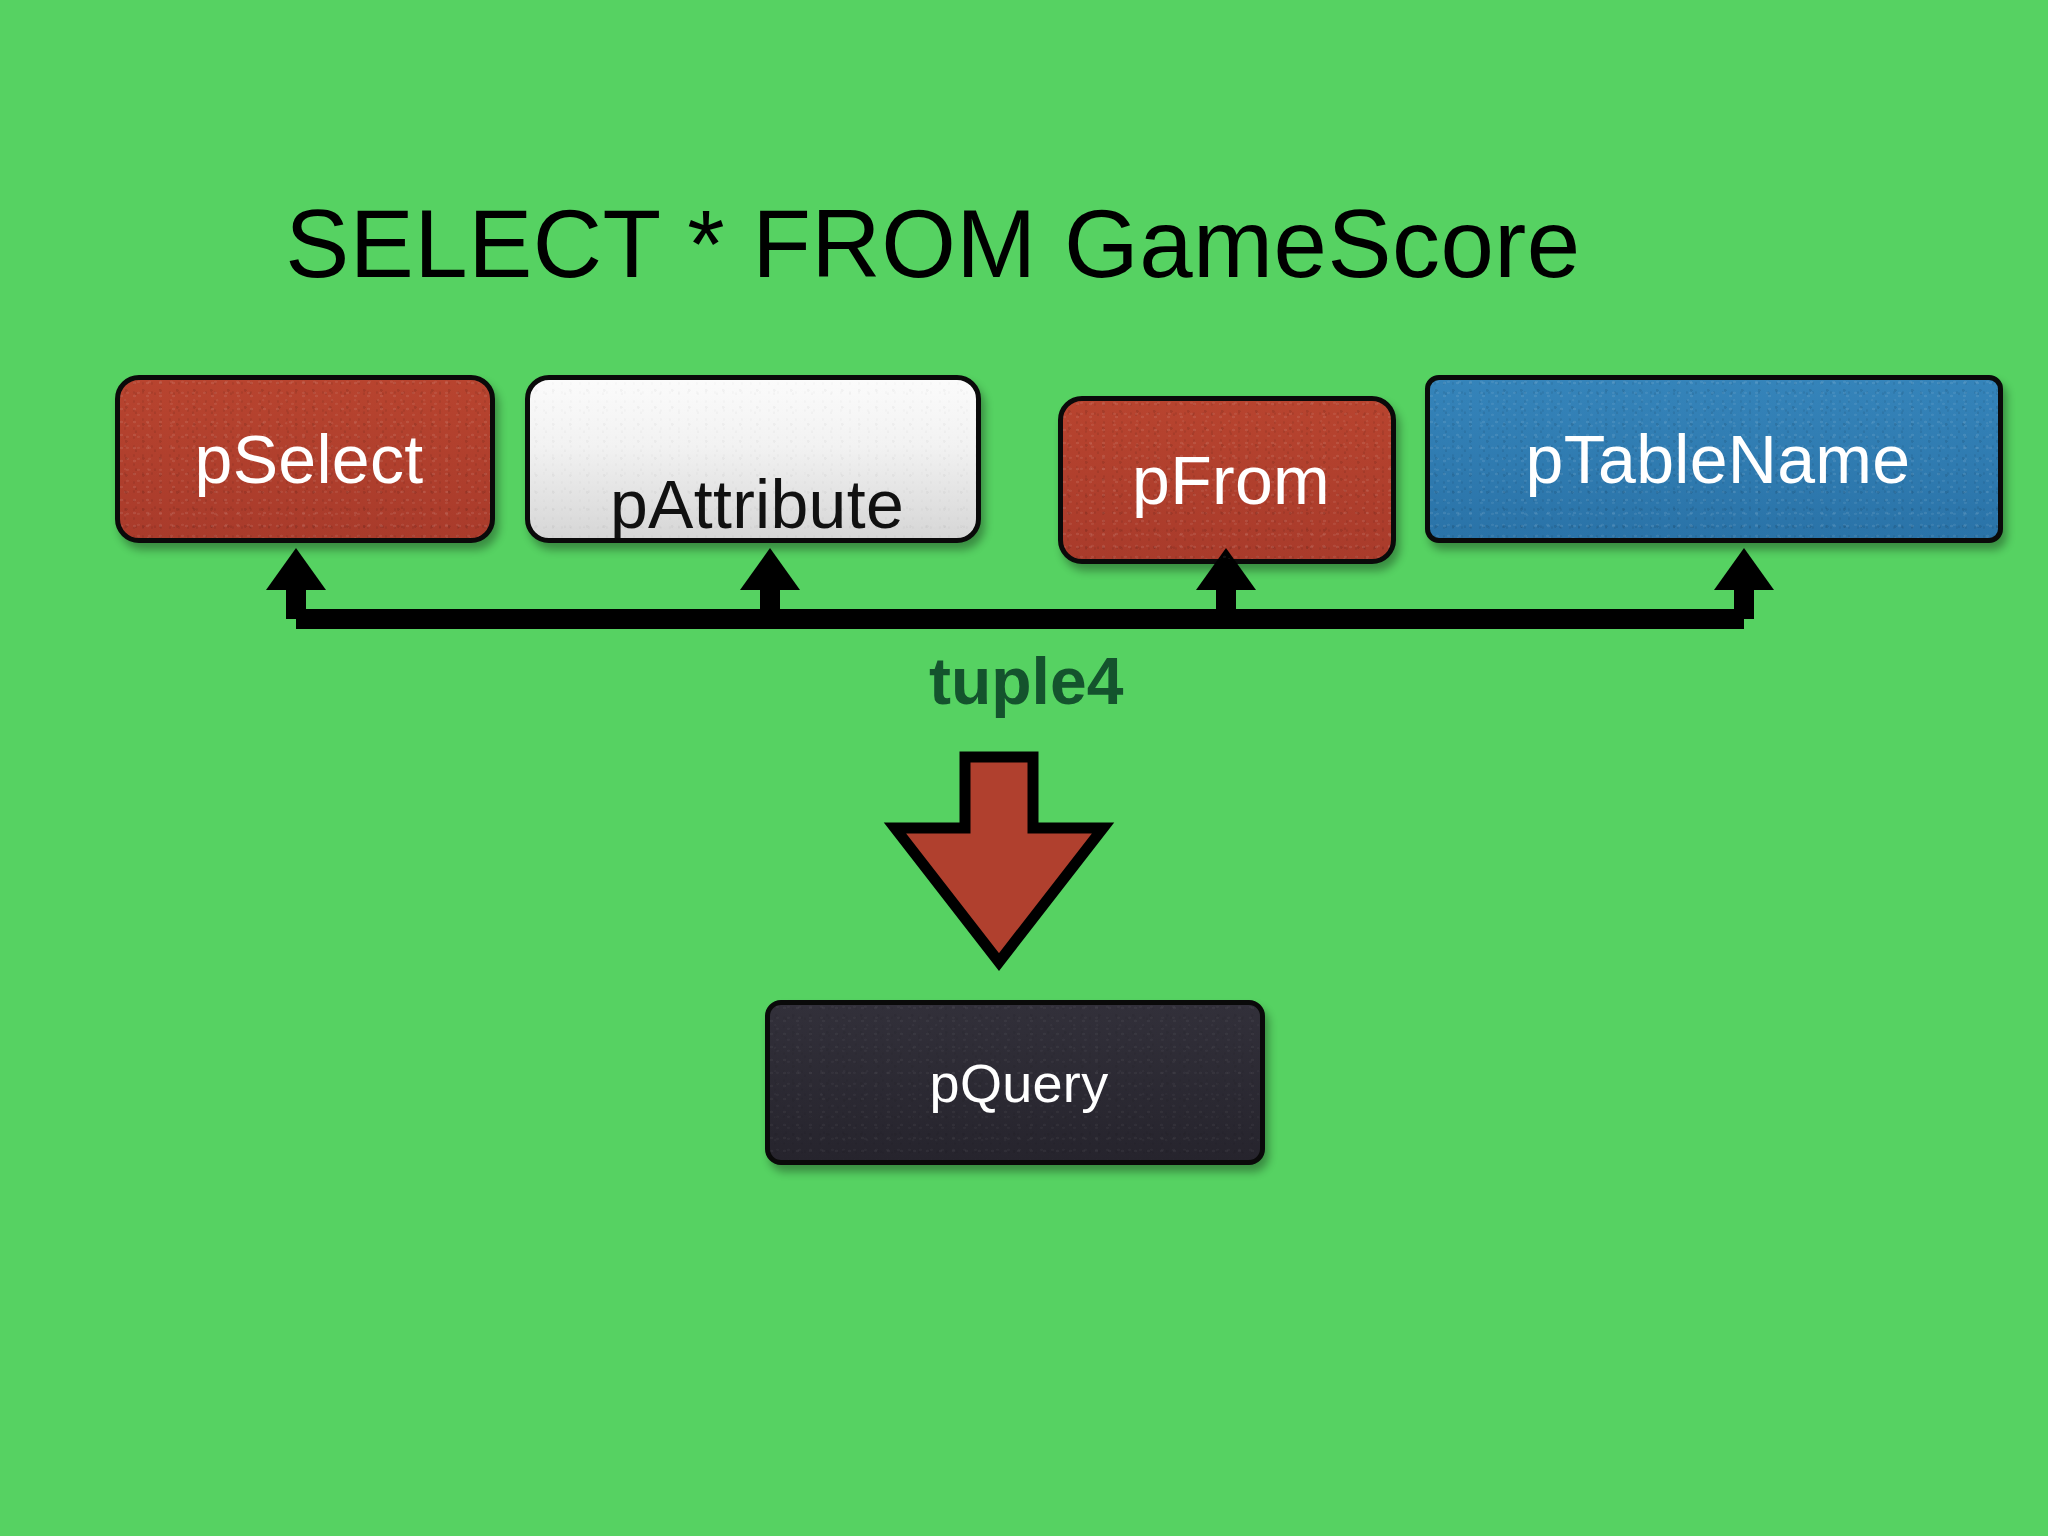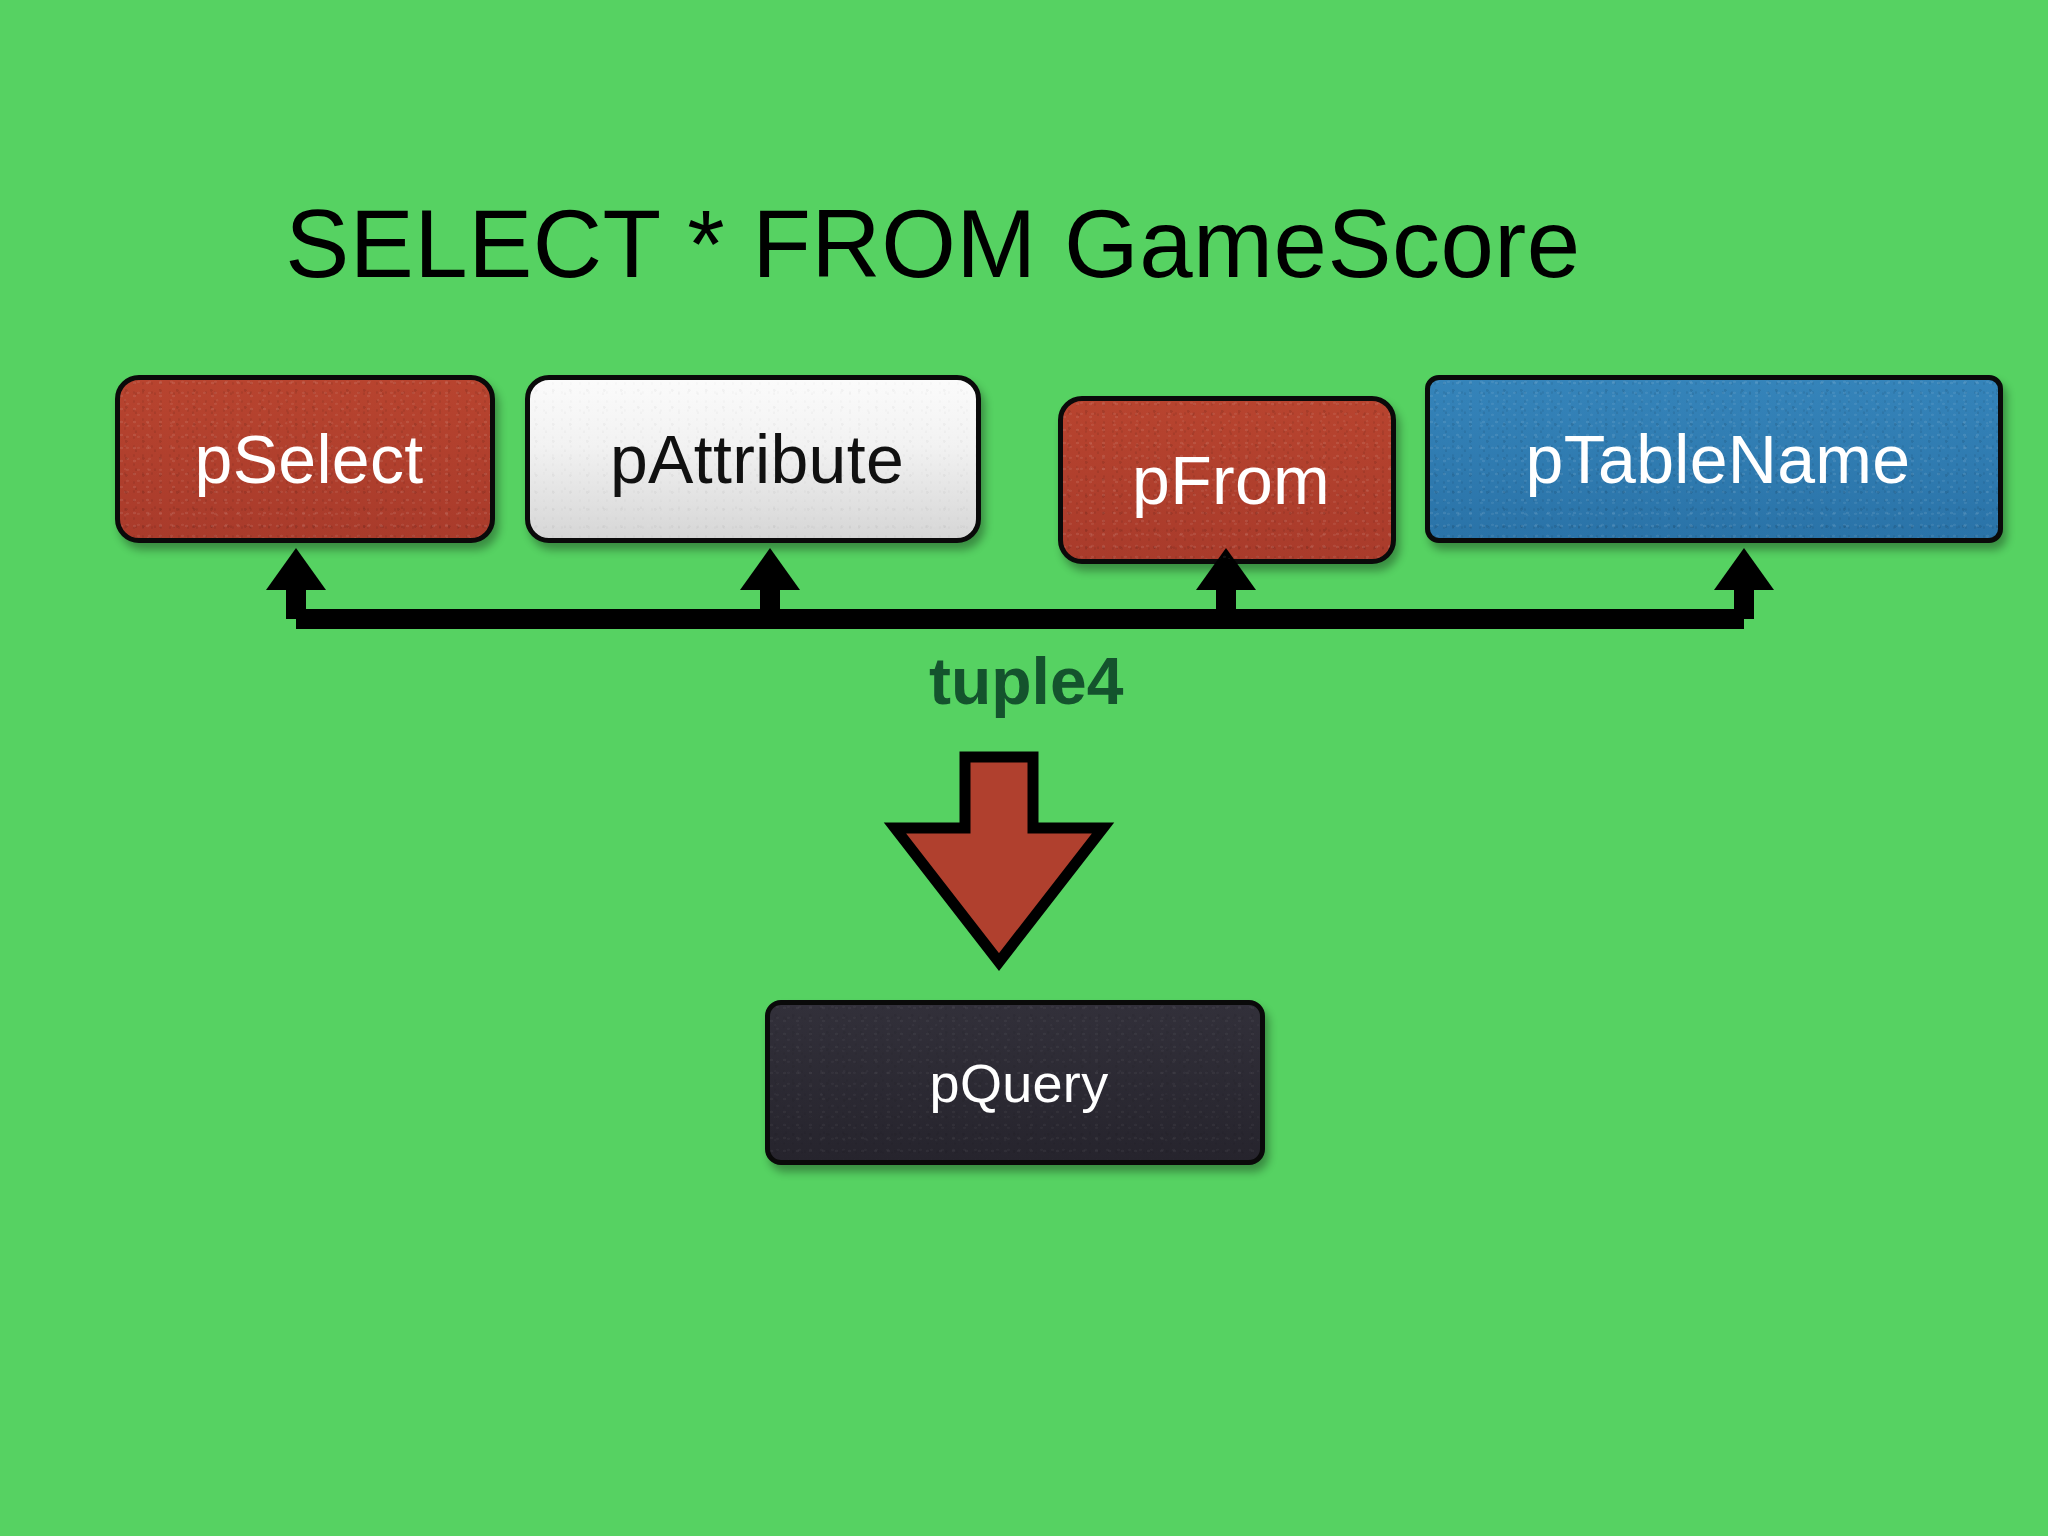--- a/index.html
+++ b/index.html
@@ -122,21 +122,21 @@
 <body>
 
 <div id="stage">
 
   <div id="title">SELECT * FROM GameScore</div>
 
   <div class="node node-red" style="left:115px; top:375px; width:380px; height:168px;">
     <span class="lbl">pSelect</span>
   </div>
 
-  <div class="node node-white" style="left:525px; top:375px; width:456px; height:168px;">
+  <div class="node node-white" style="left:525px; top:375px; width:456px; height:168px;align-items:flex-end;">
     <span class="lbl">pAttribute</span>
   </div>
 
   <div class="node node-red" style="left:1058px; top:396px; width:338px; height:168px;">
     <span class="lbl">pFrom</span>
   </div>
 
   <div class="node node-blue" style="left:1425px; top:375px; width:578px; height:168px;">
     <span class="lbl">pTableName</span>
   </div>

